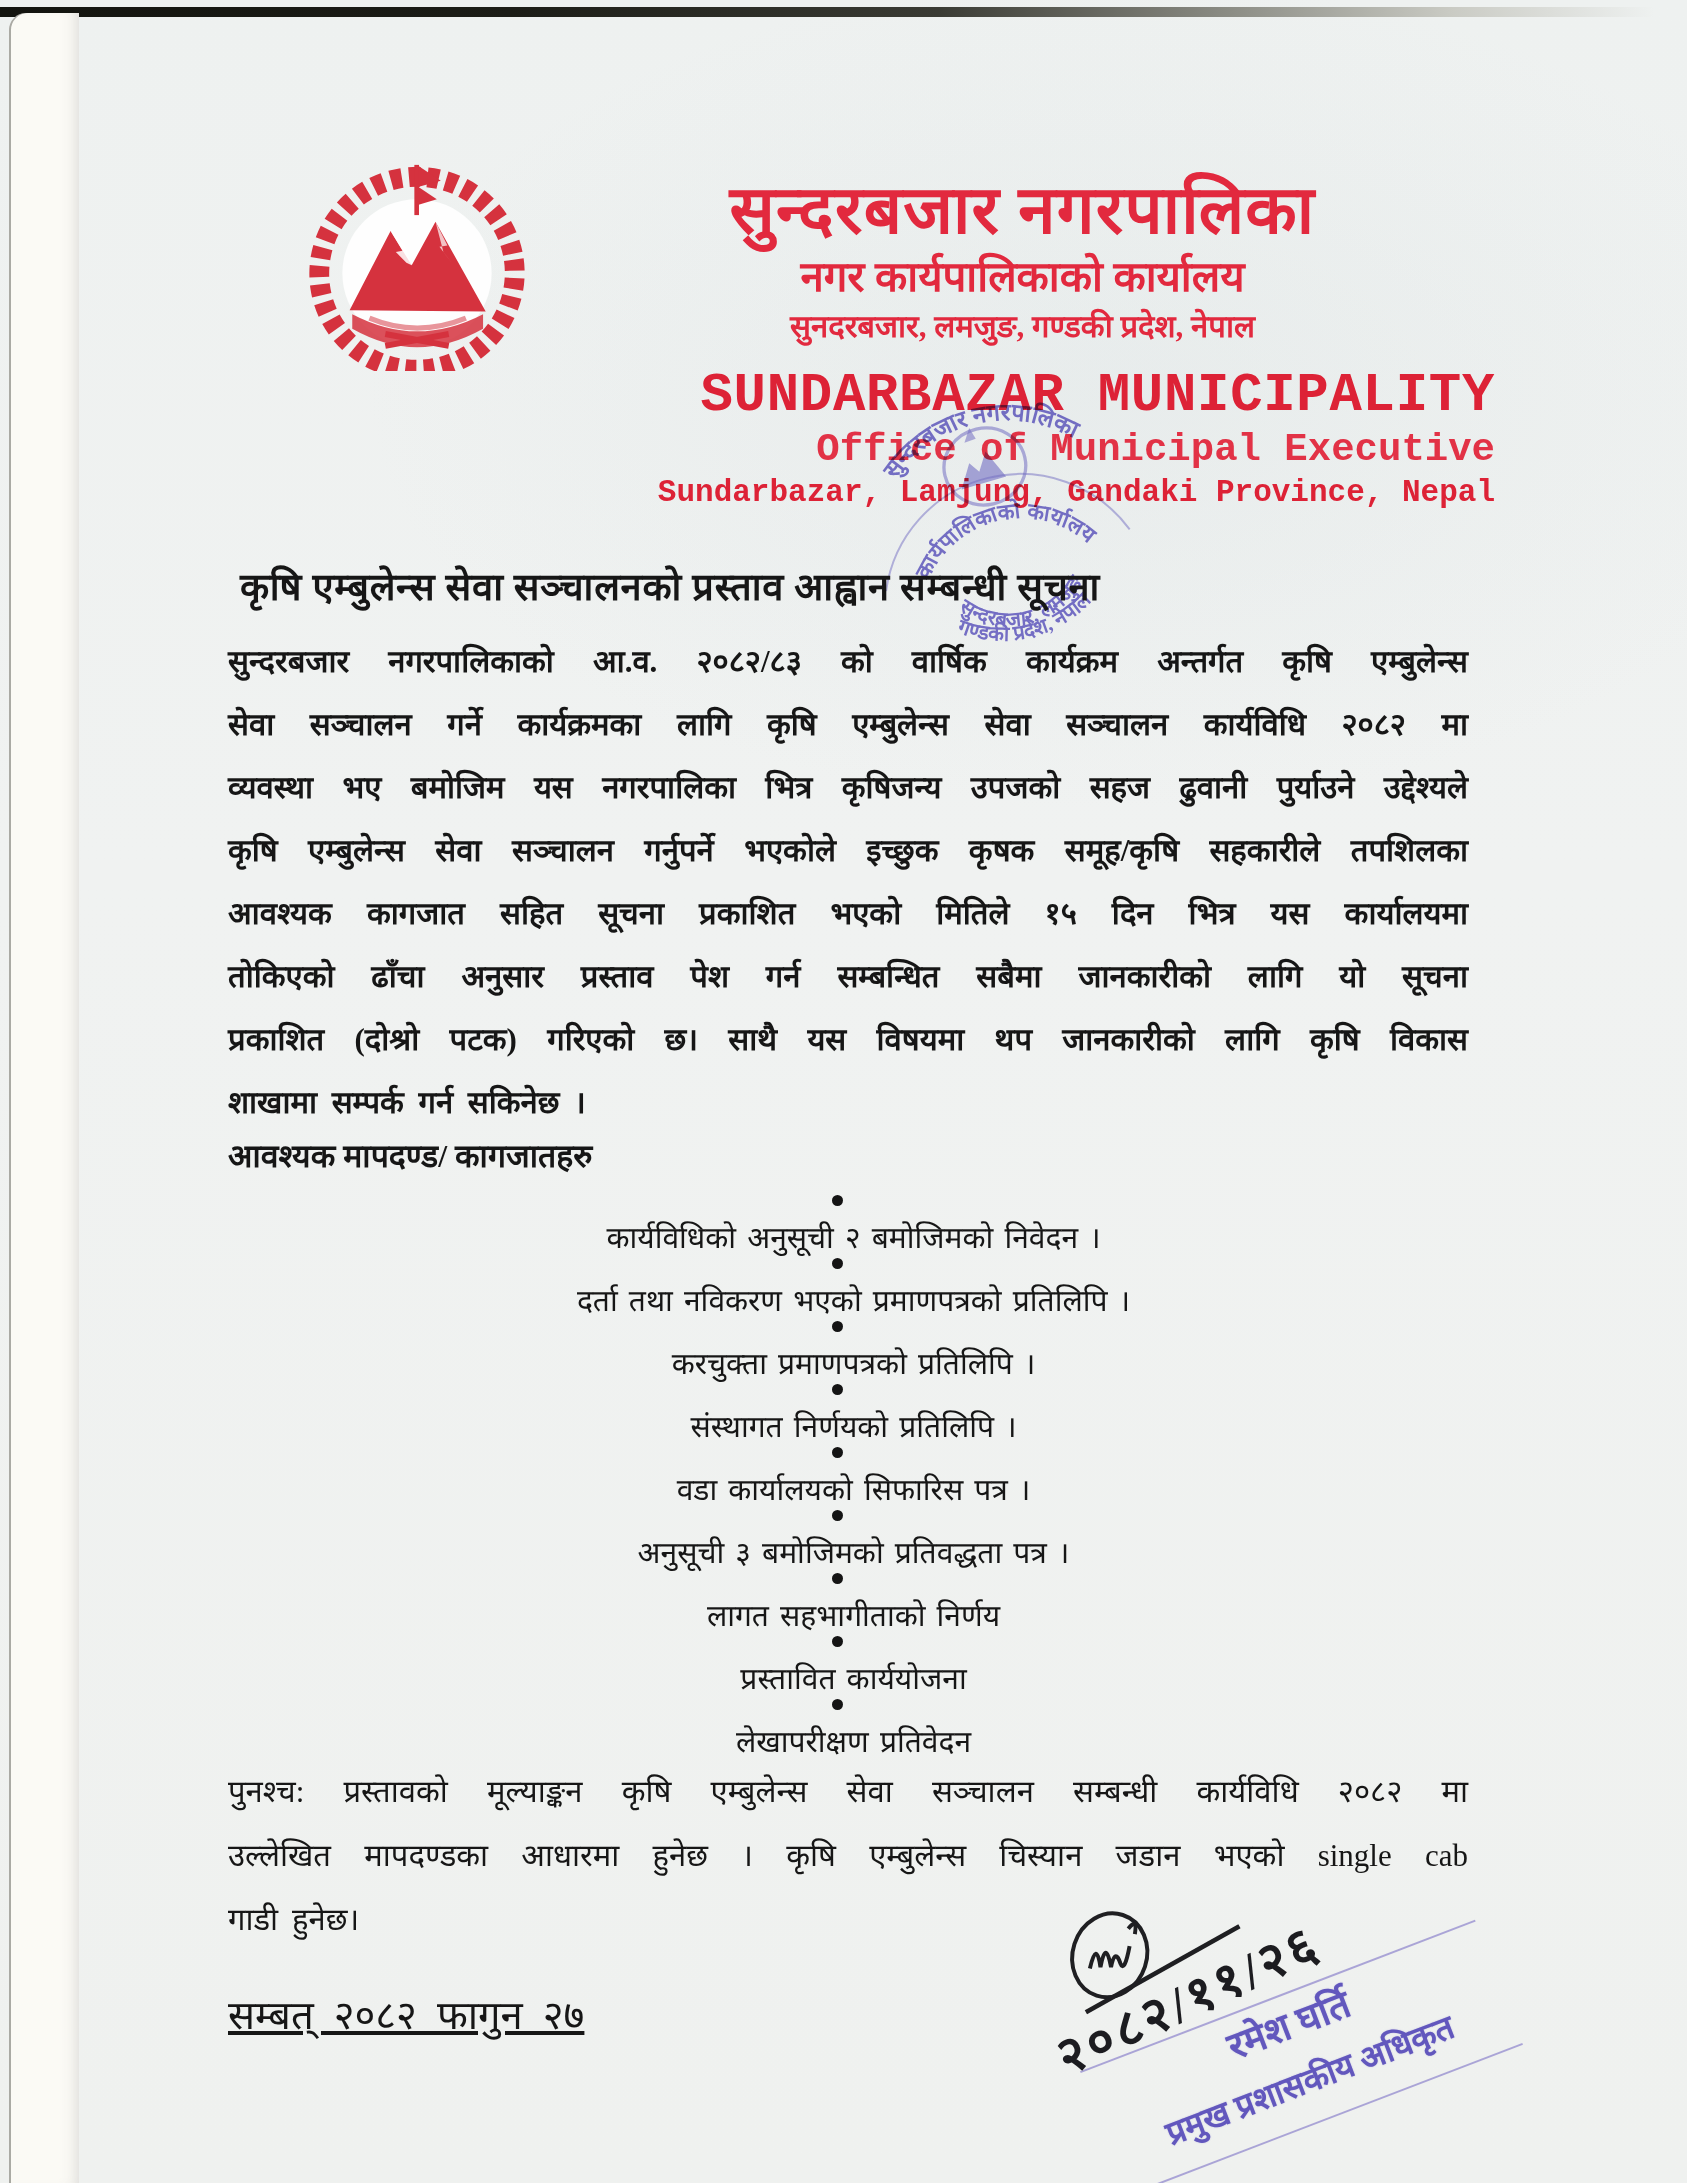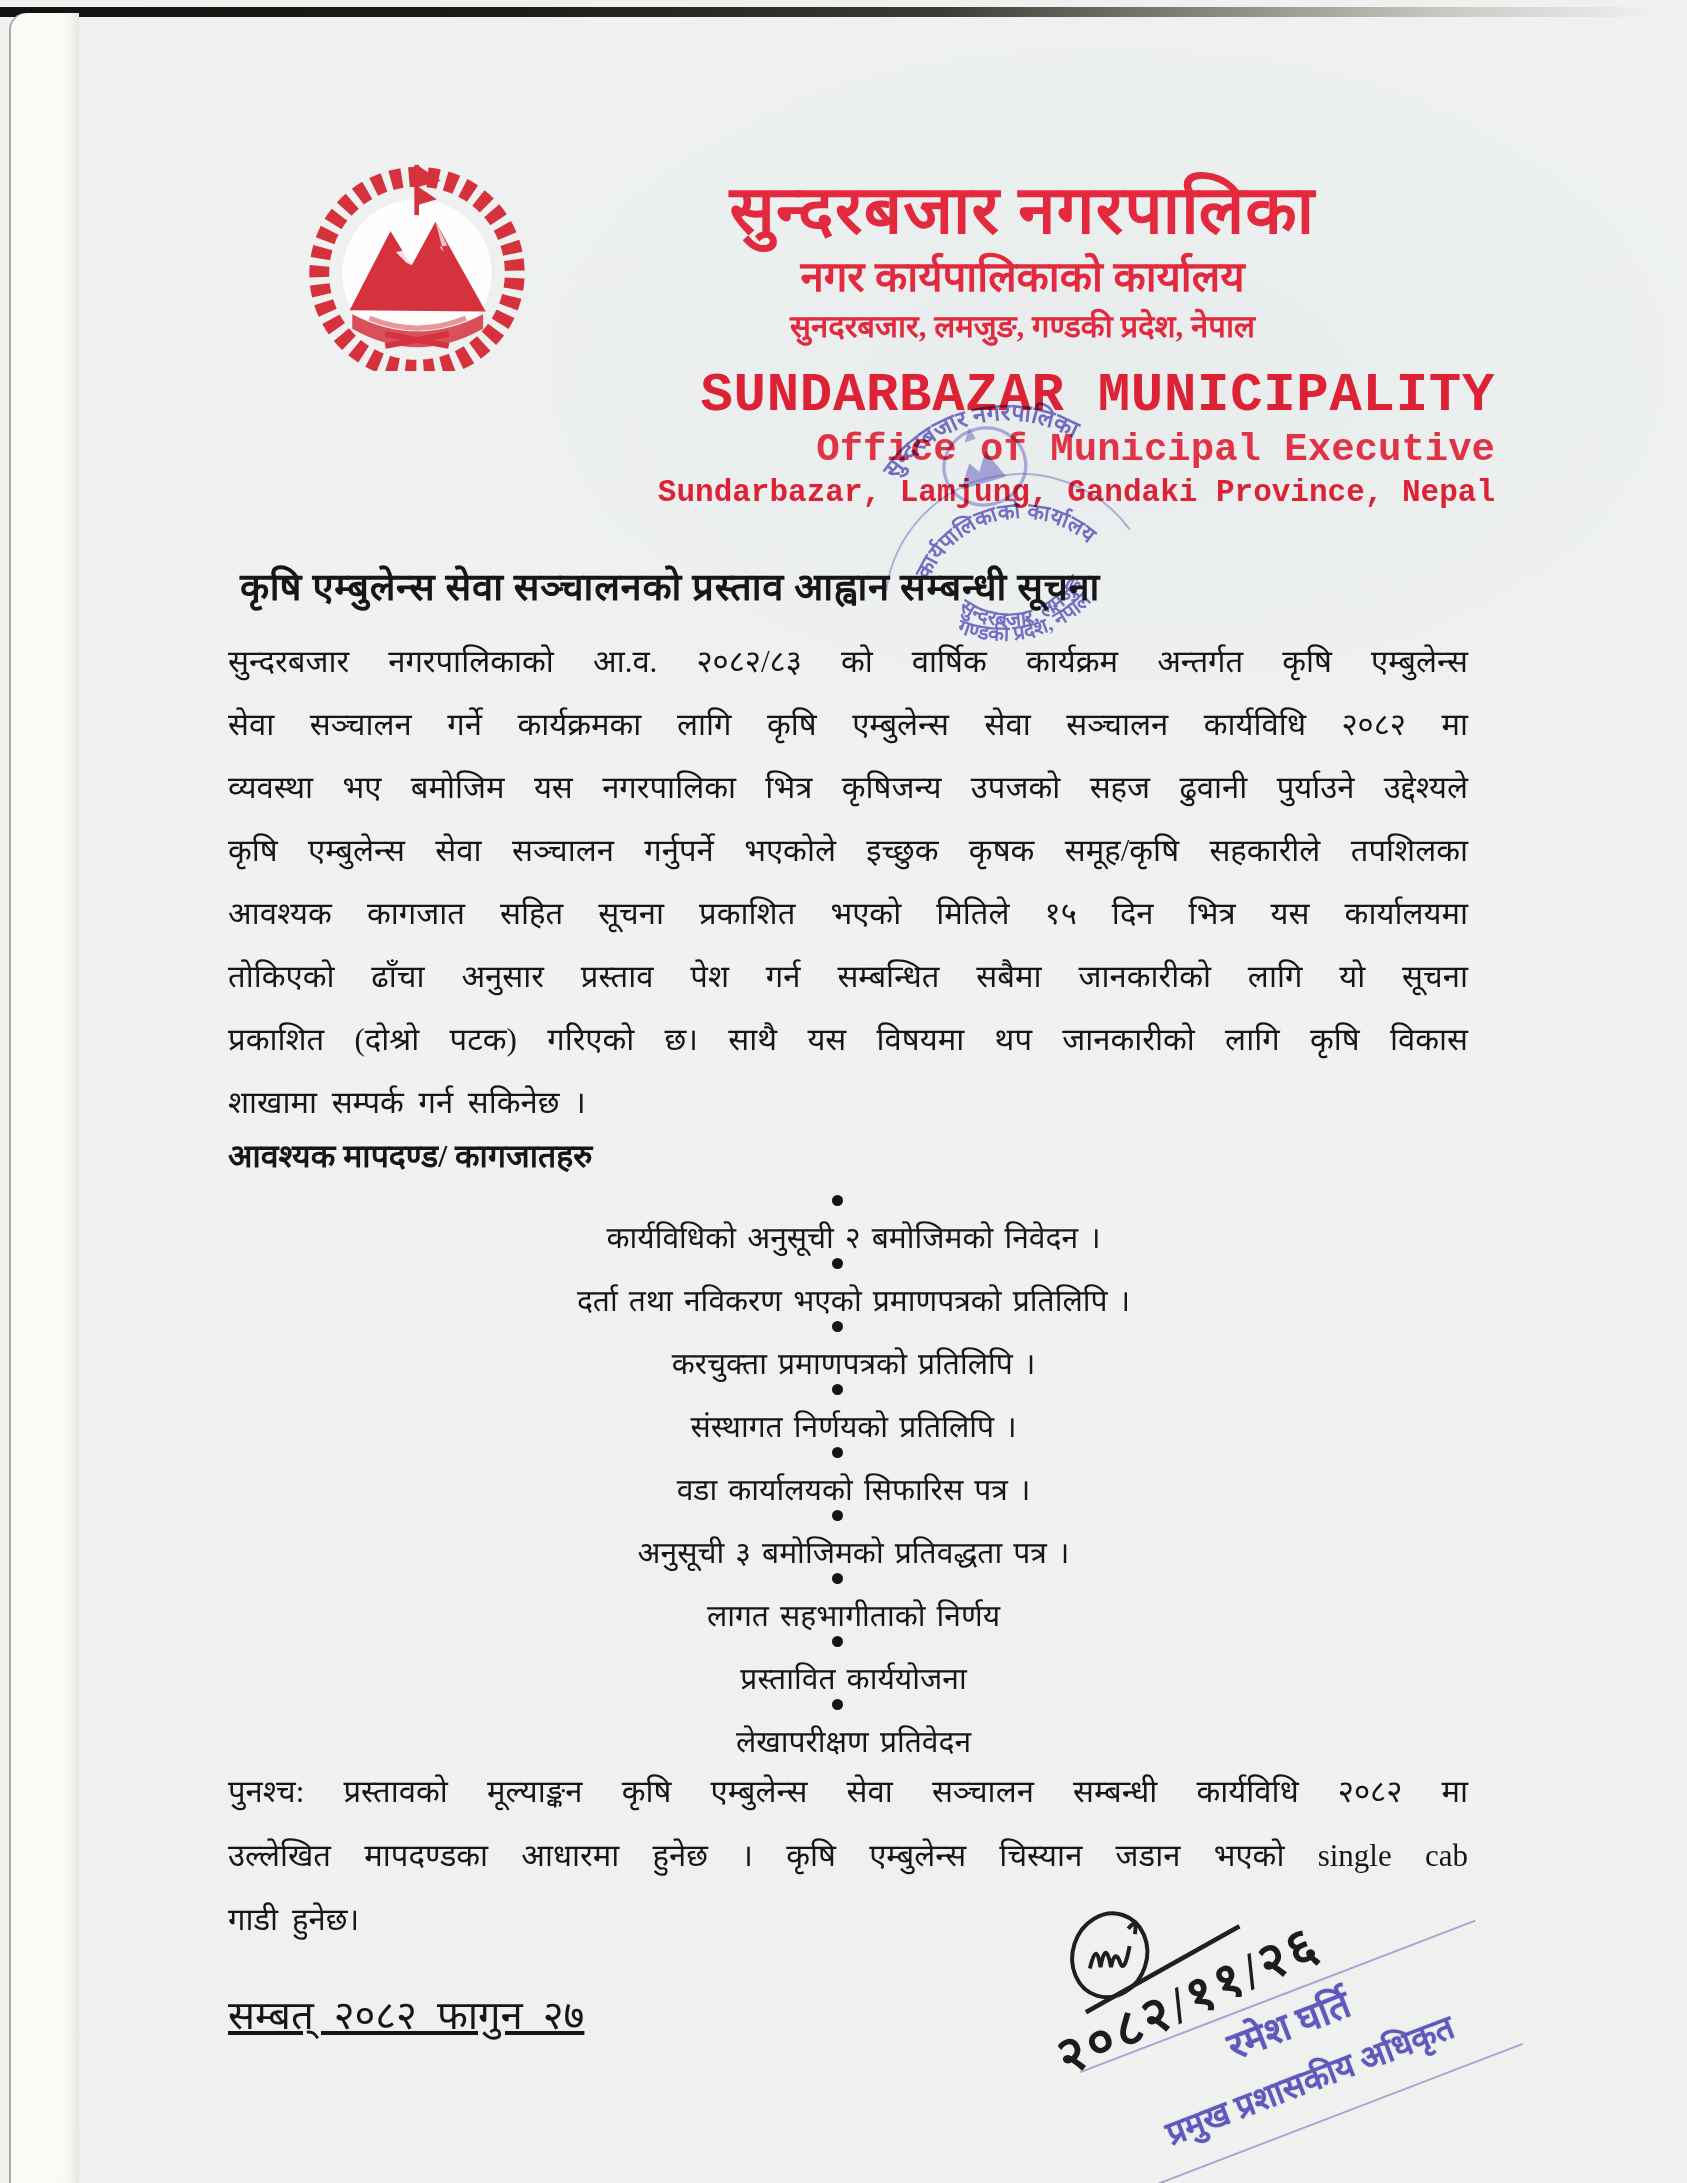--- a/index.html
+++ b/index.html
@@ -39,21 +39,21 @@
   .en-addr{font-size:31px;font-weight:700;line-height:38px;}
   
   .round-stamp{position:absolute;left:832px;top:365px;width:344px;height:357px;
     transform:rotate(-13deg);opacity:.72;mix-blend-mode:multiply;}
   .round-stamp text{fill:#4a3fc0;font-weight:700;}
   
   .title{position:absolute;left:0;top:559px;width:1340px;text-align:center;
     font-size:38px;font-weight:700;letter-spacing:0.7px;}
   .body-block{position:absolute;left:228px;top:630px;width:1240px;}
   .body-line{font-size:31px;line-height:63px;height:63px;word-spacing:.22em;
-    text-align:justify;text-align-last:justify;white-space:nowrap0;}
+    text-align:justify;text-align-last:justify;white-space:nowrap0;font-weight:bold;}
   .body-line.last{text-align-last:left;}
   .req-heading{position:absolute;left:228px;top:1133px;font-size:32px;font-weight:700;}
   .bullets{position:absolute;left:291px;top:1190px;width:1125px;}
   .bullet-row{display:flex;align-items:center;height:63px;flex-direction:column;}
   .dot{width:11.2px;height:11.2px;border-radius:50%;background:#141414;margin:5.3px 32px 0 0;flex:0 0 auto;}
   .btext{font-size:30px;line-height:63px;word-spacing:.12em;}
   .ps-block{position:absolute;left:228px;top:1760px;width:1240px;}
   .ps-line{font-size:31px;line-height:64px;height:64px;word-spacing:.2em;text-align:justify;text-align-last:justify;}
   .ps-line.last{text-align-last:left;}
   .date-line{position:absolute;left:228px;top:1986px;font-size:40px;word-spacing:.25em;text-decoration:underline;}

